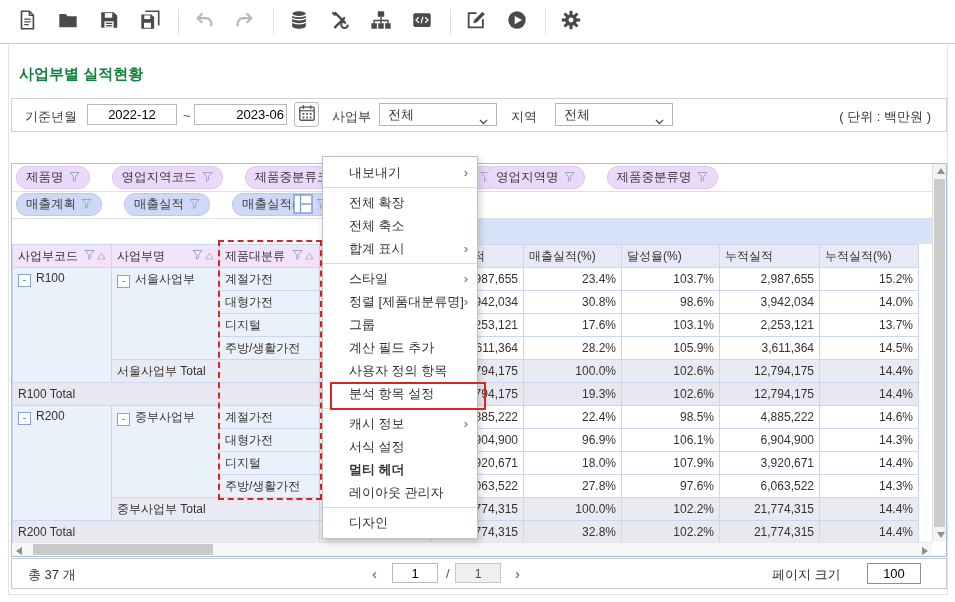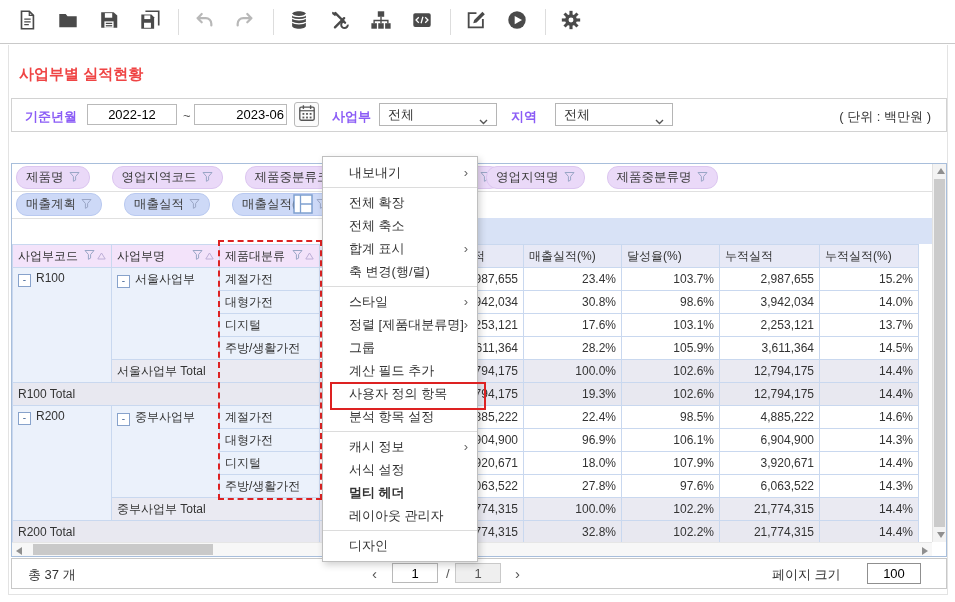--- a/index.html
+++ b/index.html
@@ -6,24 +6,24 @@
   body{width:955px;height:602px;position:relative;background:#fff;overflow:hidden;
        font-family:"Liberation Sans","DejaVu Sans",sans-serif;color:#333;}
   
   #toolbar{position:absolute;left:0;top:0;width:955px;height:44px;background:#fff;
            border-bottom:1px solid #c9c9c9;display:flex;align-items:center;padding-left:12px;box-sizing:border-box;}
   .tbtn{width:30px;height:30px;display:flex;align-items:center;justify-content:center;margin-right:11px;cursor:pointer;}
   .tsep{width:1px;height:26px;background:#ddd;margin:0 10px 0 2px;}
   
   #content-panel{position:absolute;left:8px;top:45px;width:940px;height:550px;background:#fff;
                  border-left:1px solid #e3e3e3;border-right:1px solid #e3e3e3;border-bottom:1px solid #e3e3e3;box-sizing:border-box;}
-  #page-title{position:absolute;left:10px;top:20px;font-size:15px;font-weight:bold;color:#ef4444;}
+  #page-title{position:absolute;left:10px;top:20px;font-size:15px;font-weight:bold;color:#15803d;}
   
   #filter-bar{position:absolute;left:2px;top:53px;width:936px;height:34px;border:1px solid #d2d2d2;box-sizing:border-box;font-size:13px;}
-  #filter-bar .flabel{position:absolute;top:9px;font-weight:bold;color:#8b5cf6;}
+  #filter-bar .flabel{position:absolute;top:9px;font-weight:normal;color:#404040;}
   #fl-date{left:13px;}
   #date-from{position:absolute;left:75px;top:5px;width:90px;height:21px;border:1px solid #b9b9b9;text-align:center;font-size:13px;box-sizing:border-box;font-family:inherit;}
   #tilde{position:absolute;left:171px;top:9px;color:#555;}
   #date-to{position:absolute;left:182px;top:5px;width:93px;height:21px;border:1px solid #b9b9b9;text-align:right;font-size:13px;box-sizing:border-box;font-family:inherit;}
   #calendar-btn{position:absolute;left:282px;top:3px;width:25px;height:25px;border:1px solid #b9b9b9;background:#fbfbfb;border-radius:3px;display:flex;align-items:center;justify-content:center;padding:0;cursor:pointer;}
   #fl-div{left:320px;}
   #division-select{left:367px;}
   #fl-region{left:499px;}
   #region-select{left:543px;}
   .fselect{position:absolute;top:4px;width:118px;height:23px;border:1px solid #b5b5b5;background:#fff;box-sizing:border-box;
@@ -504,21 +504,20 @@
   </div>
 </div>
 
 <div id="dashed-annotation"></div>
 <div id="context-menu">
     <div class="mitem">내보내기<span class="sub">›</span></div>
     <div class="msep"></div>
     <div class="mitem">전체 확장</div>
     <div class="mitem">전체 축소</div>
     <div class="mitem">합계 표시<span class="sub">›</span></div>
-    <div class="mitem">축 변경(행/렬)</div>
     <div class="msep"></div>
     <div class="mitem">스타일<span class="sub">›</span></div>
     <div class="mitem">정렬 [제품대분류명]<span class="sub">›</span></div>
     <div class="mitem">그룹</div>
     <div class="mitem">계산 필드 추가</div>
     <div class="mitem">사용자 정의 항목</div>
     <div class="mitem">분석 항목 설정</div>
     <div class="msep"></div>
     <div class="mitem">캐시 정보<span class="sub">›</span></div>
     <div class="mitem">서식 설정</div>

